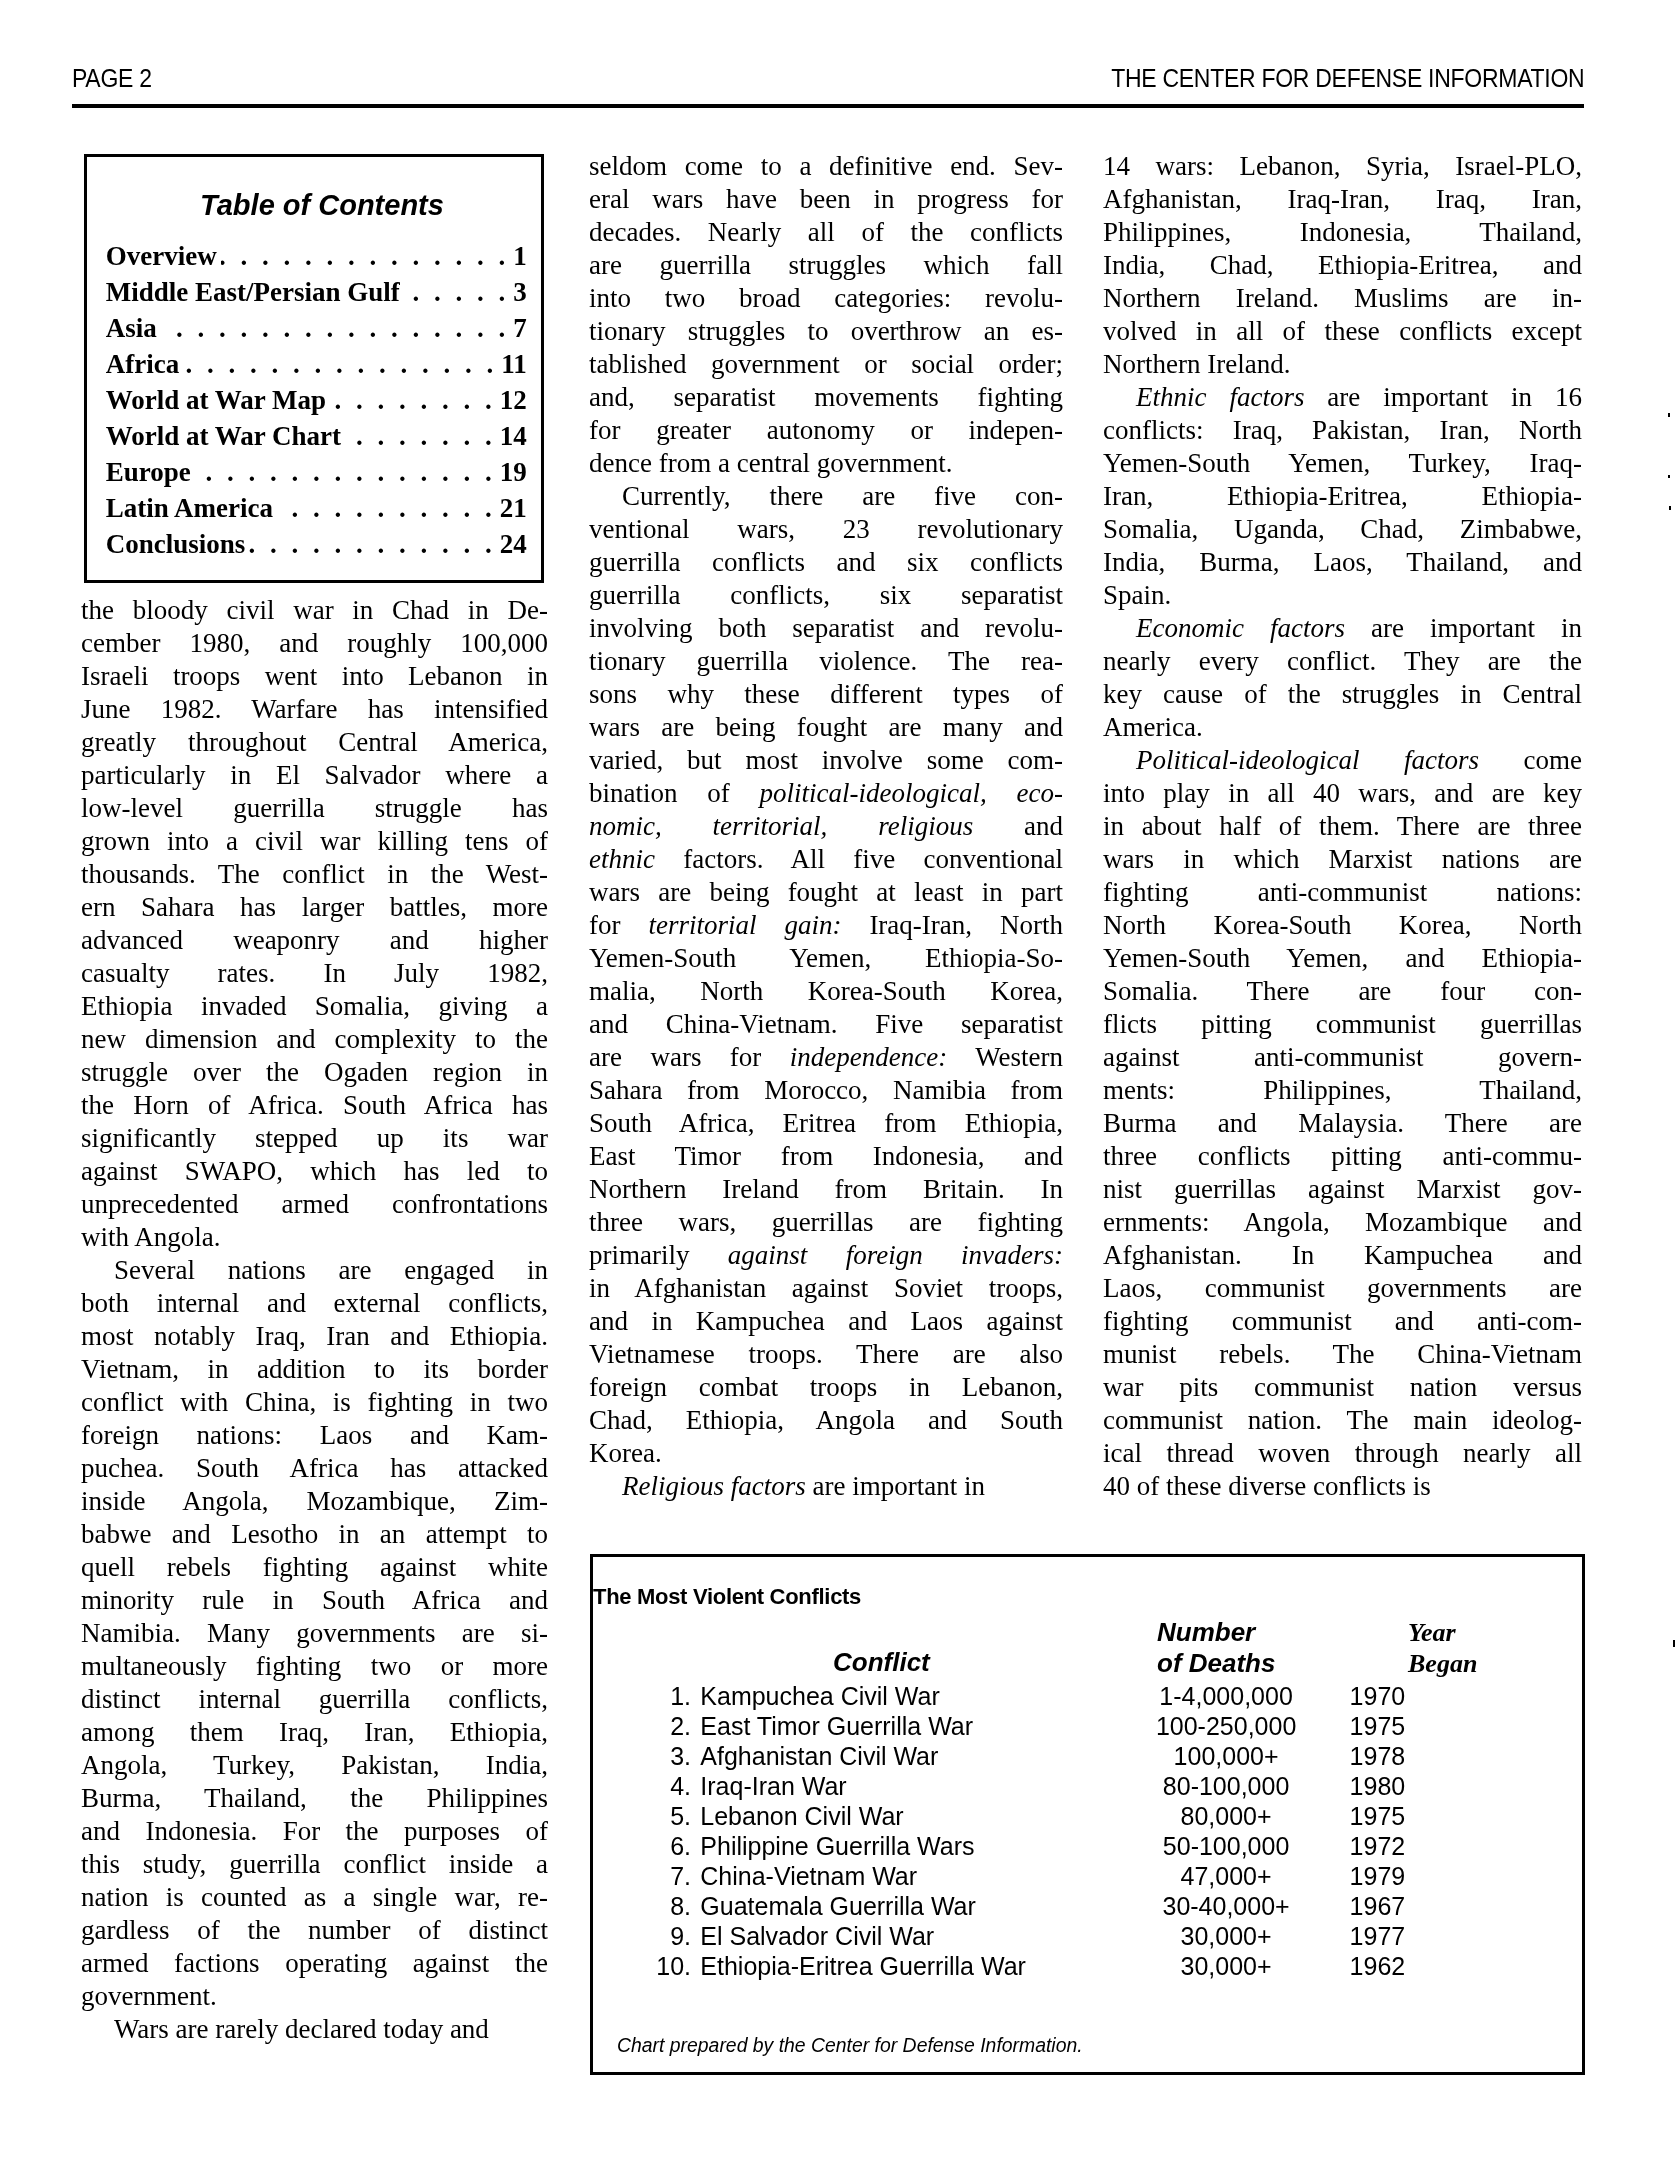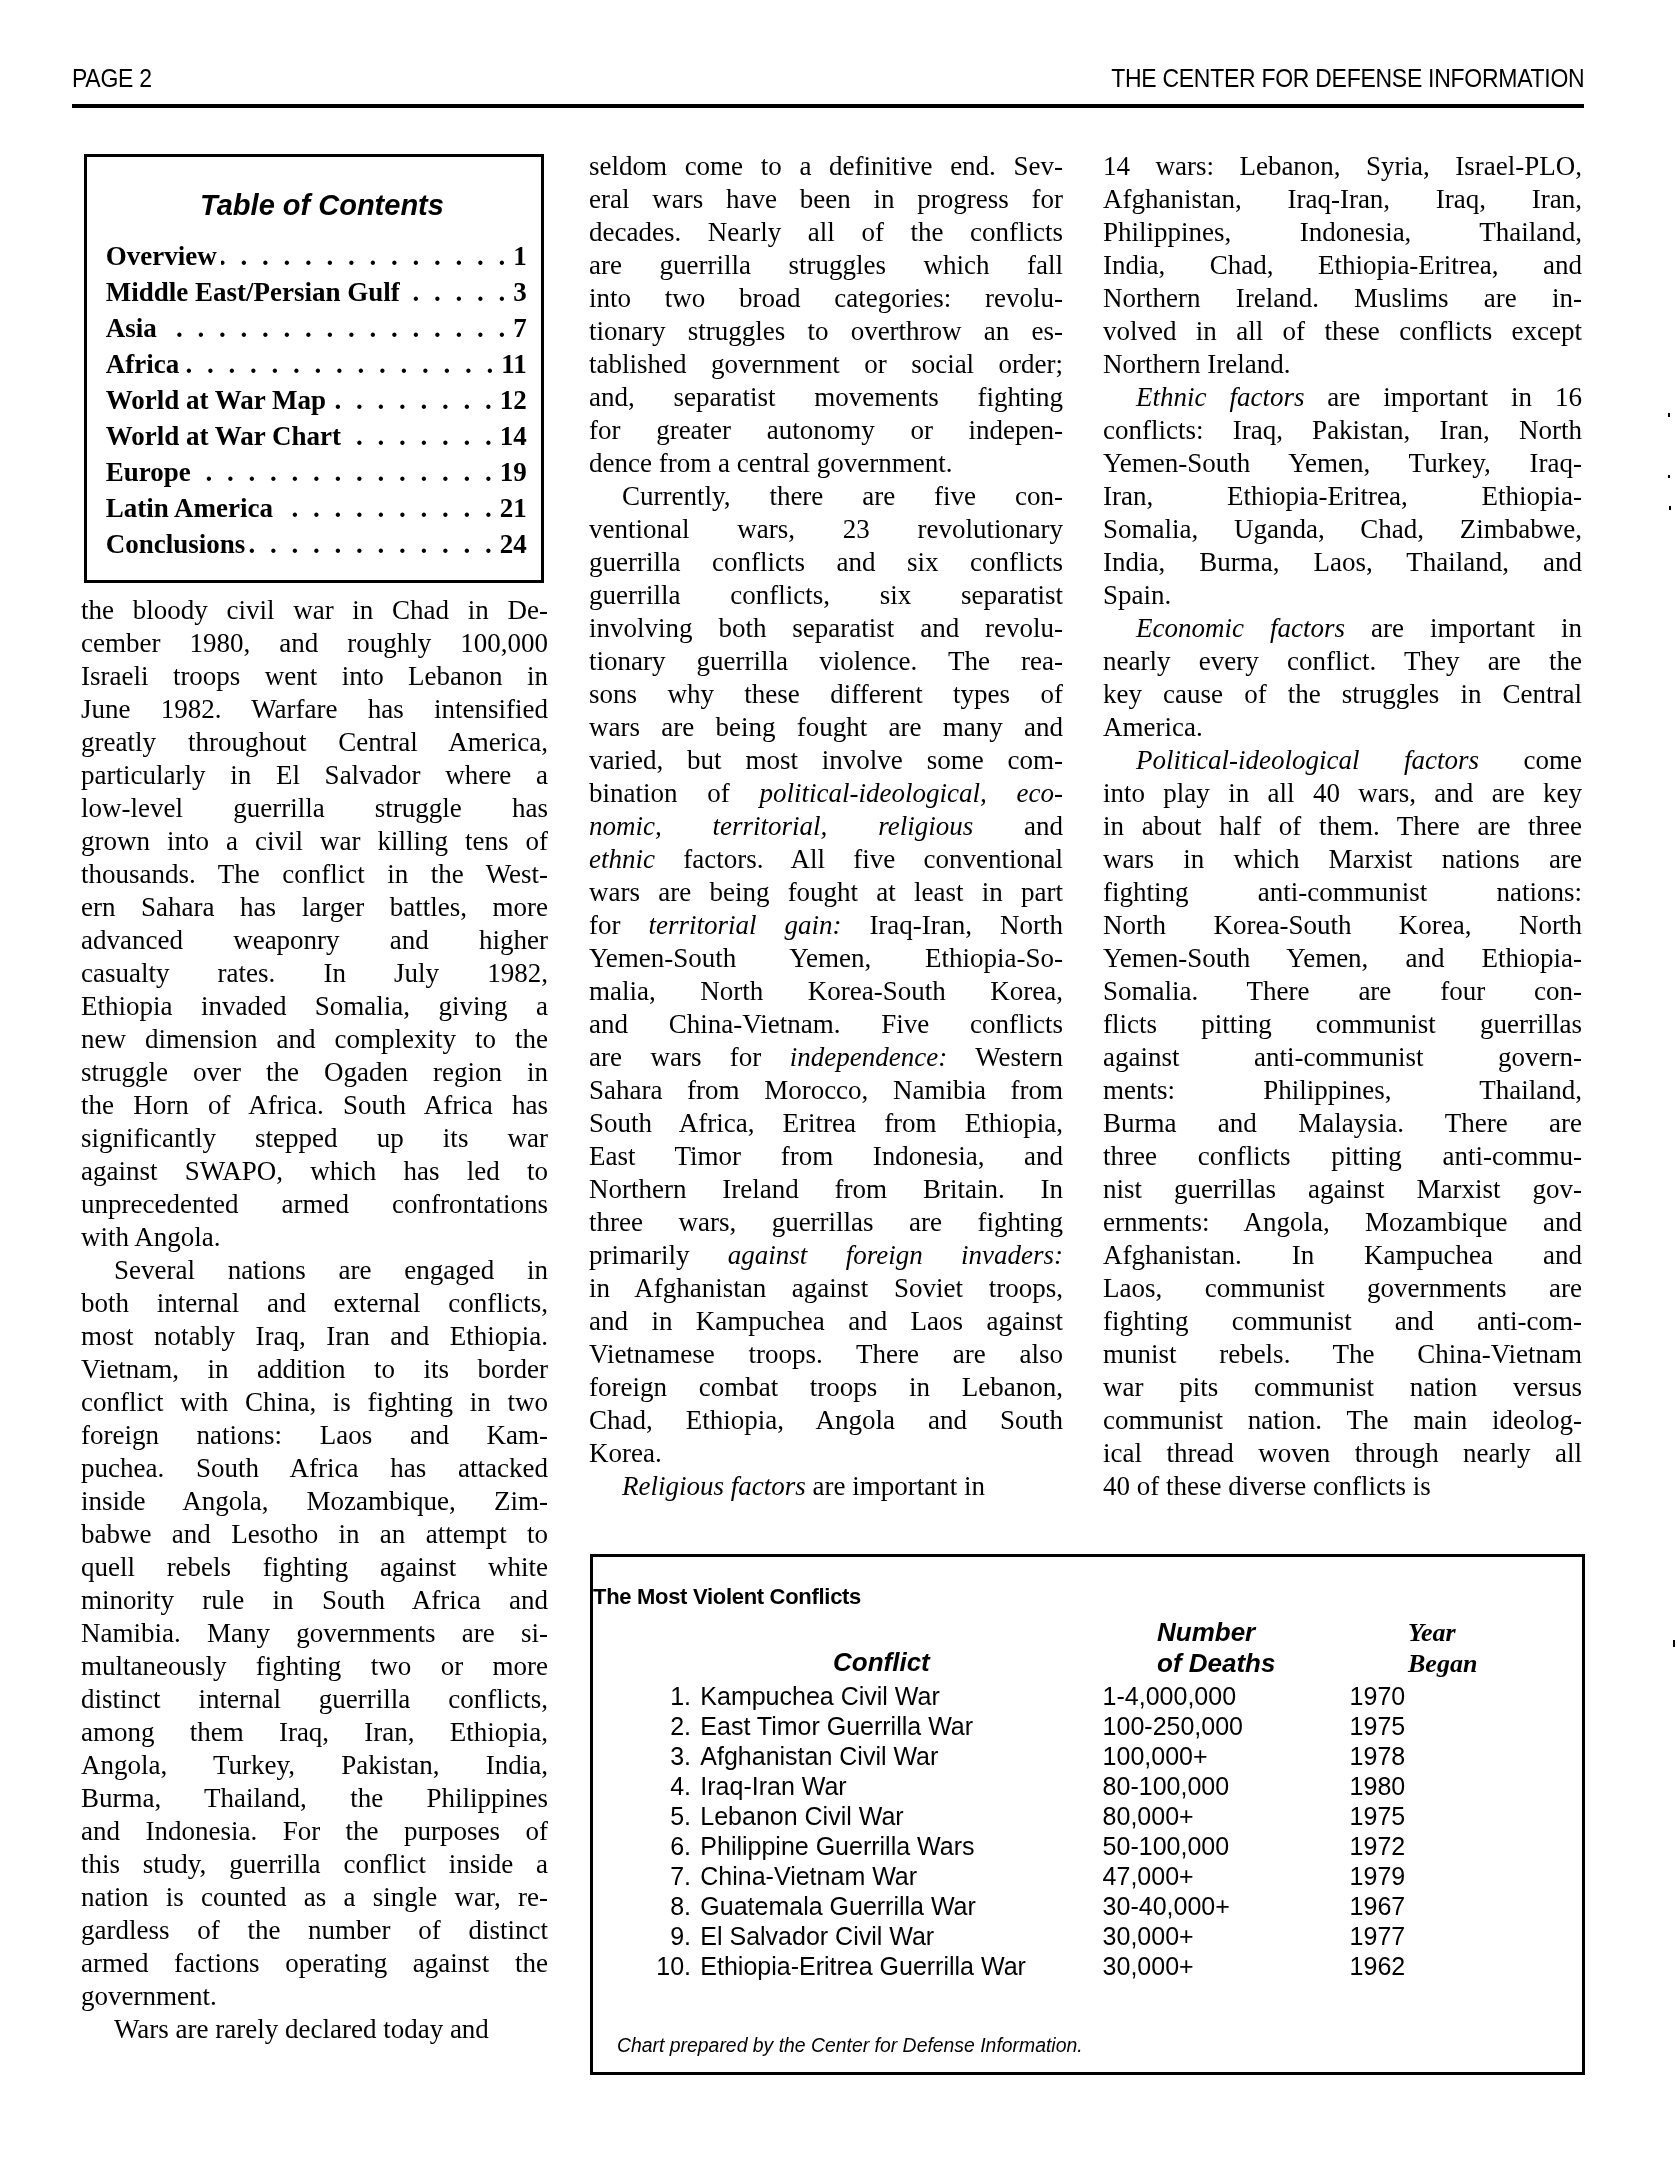--- a/index.html
+++ b/index.html
@@ -36,21 +36,21 @@
     font-family: "Liberation Sans", sans-serif; font-weight: bold; font-size: 22px; letter-spacing: -0.3px; }
   .vbox .th { position: absolute; font-family: "Liberation Sans", sans-serif; font-weight: bold; font-style: italic; font-size: 26px; line-height: 31px; }
   .vbox .th.conflict { left: 240px; top: 90px; }
   .vbox .th.deaths { left: 564px; top: 60px; }
   .vbox .th.year { left: 815px; top: 60px; font-family: Liberation Serif, serif; }
   .vbox table { position: absolute; left: 59px; top: 124px; border-collapse: collapse;
     font-family: "Liberation Sans", sans-serif; font-size: 25px; }
   .vbox td { padding: 0; height: 30px; line-height: 30px; white-space: nowrap; vertical-align: middle; }
   .vbox td.num { width: 39px; text-align: right; padding-right: 9.3px; }
   .vbox td.name { width: 401px; }
-  .vbox td.deaths { width: 247px; padding-left: 1.3px; }
+  .vbox td.deaths { width: 247px; padding-left: 1.3px; text-align: center; }
   .vbox td.year { text-align: left; }
   .vbox .credit { position: absolute; left: 24px; bottom: 14.7px; font-family: "Liberation Sans", sans-serif;
     font-style: italic; font-size: 19.4px; }
   .speck { position: absolute; background: #000; }
 </style>
 </head>
 <body>
 
 <div class="header">
   <span class="left">PAGE 2</span>
@@ -183,21 +183,21 @@
       <span class="ln">sons why these different types of</span>
       <span class="ln">wars are being fought are many and</span>
       <span class="ln">varied, but most involve some com-</span>
       <span class="ln">bination of <i>political-ideological, eco-</i></span>
       <span class="ln"><i>nomic, territorial, religious</i> and</span>
       <span class="ln"><i>ethnic</i> factors. All five conventional</span>
       <span class="ln">wars are being fought at least in part</span>
       <span class="ln">for <i>territorial gain:</i> Iraq-Iran, North</span>
       <span class="ln">Yemen-South Yemen, Ethiopia-So-</span>
       <span class="ln">malia, North Korea-South Korea,</span>
-      <span class="ln">and China-Vietnam. Five conflicts</span>
+      <span class="ln">and China-Vietnam. Five separatist</span>
       <span class="ln">are wars for <i>independence:</i> Western</span>
       <span class="ln">Sahara from Morocco, Namibia from</span>
       <span class="ln">South Africa, Eritrea from Ethiopia,</span>
       <span class="ln">East Timor from Indonesia, and</span>
       <span class="ln">Northern Ireland from Britain. In</span>
       <span class="ln">three wars, guerrillas are fighting</span>
       <span class="ln">primarily <i>against foreign invaders:</i></span>
       <span class="ln">in Afghanistan against Soviet troops,</span>
       <span class="ln">and in Kampuchea and Laos against</span>
       <span class="ln">Vietnamese troops. There are also</span>

